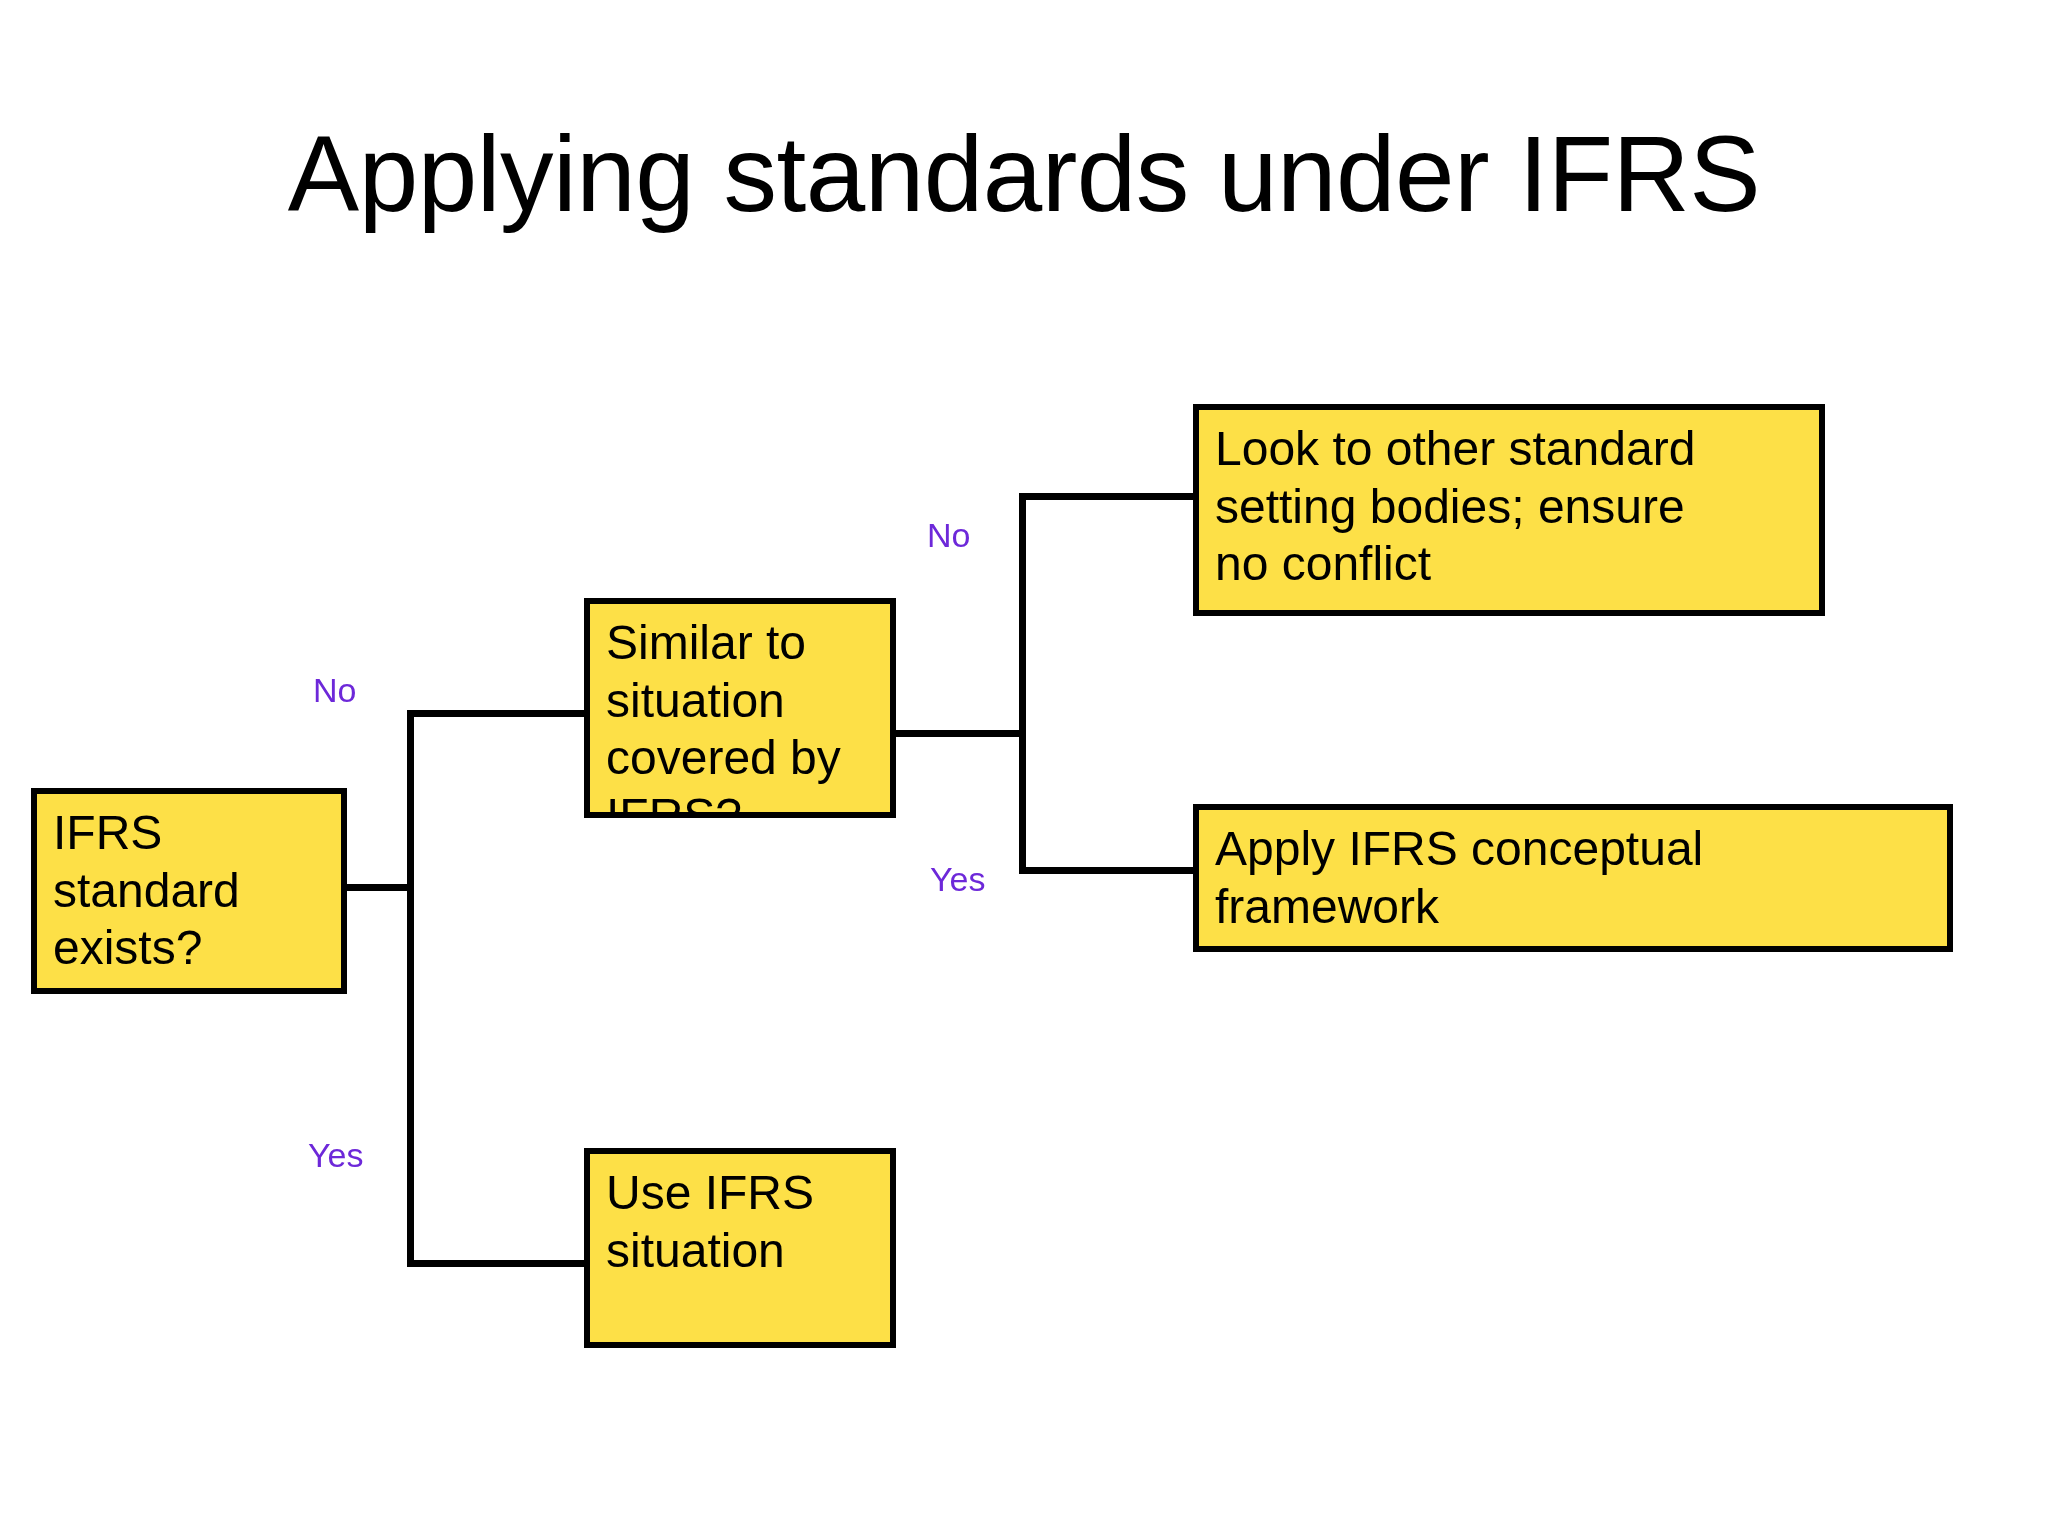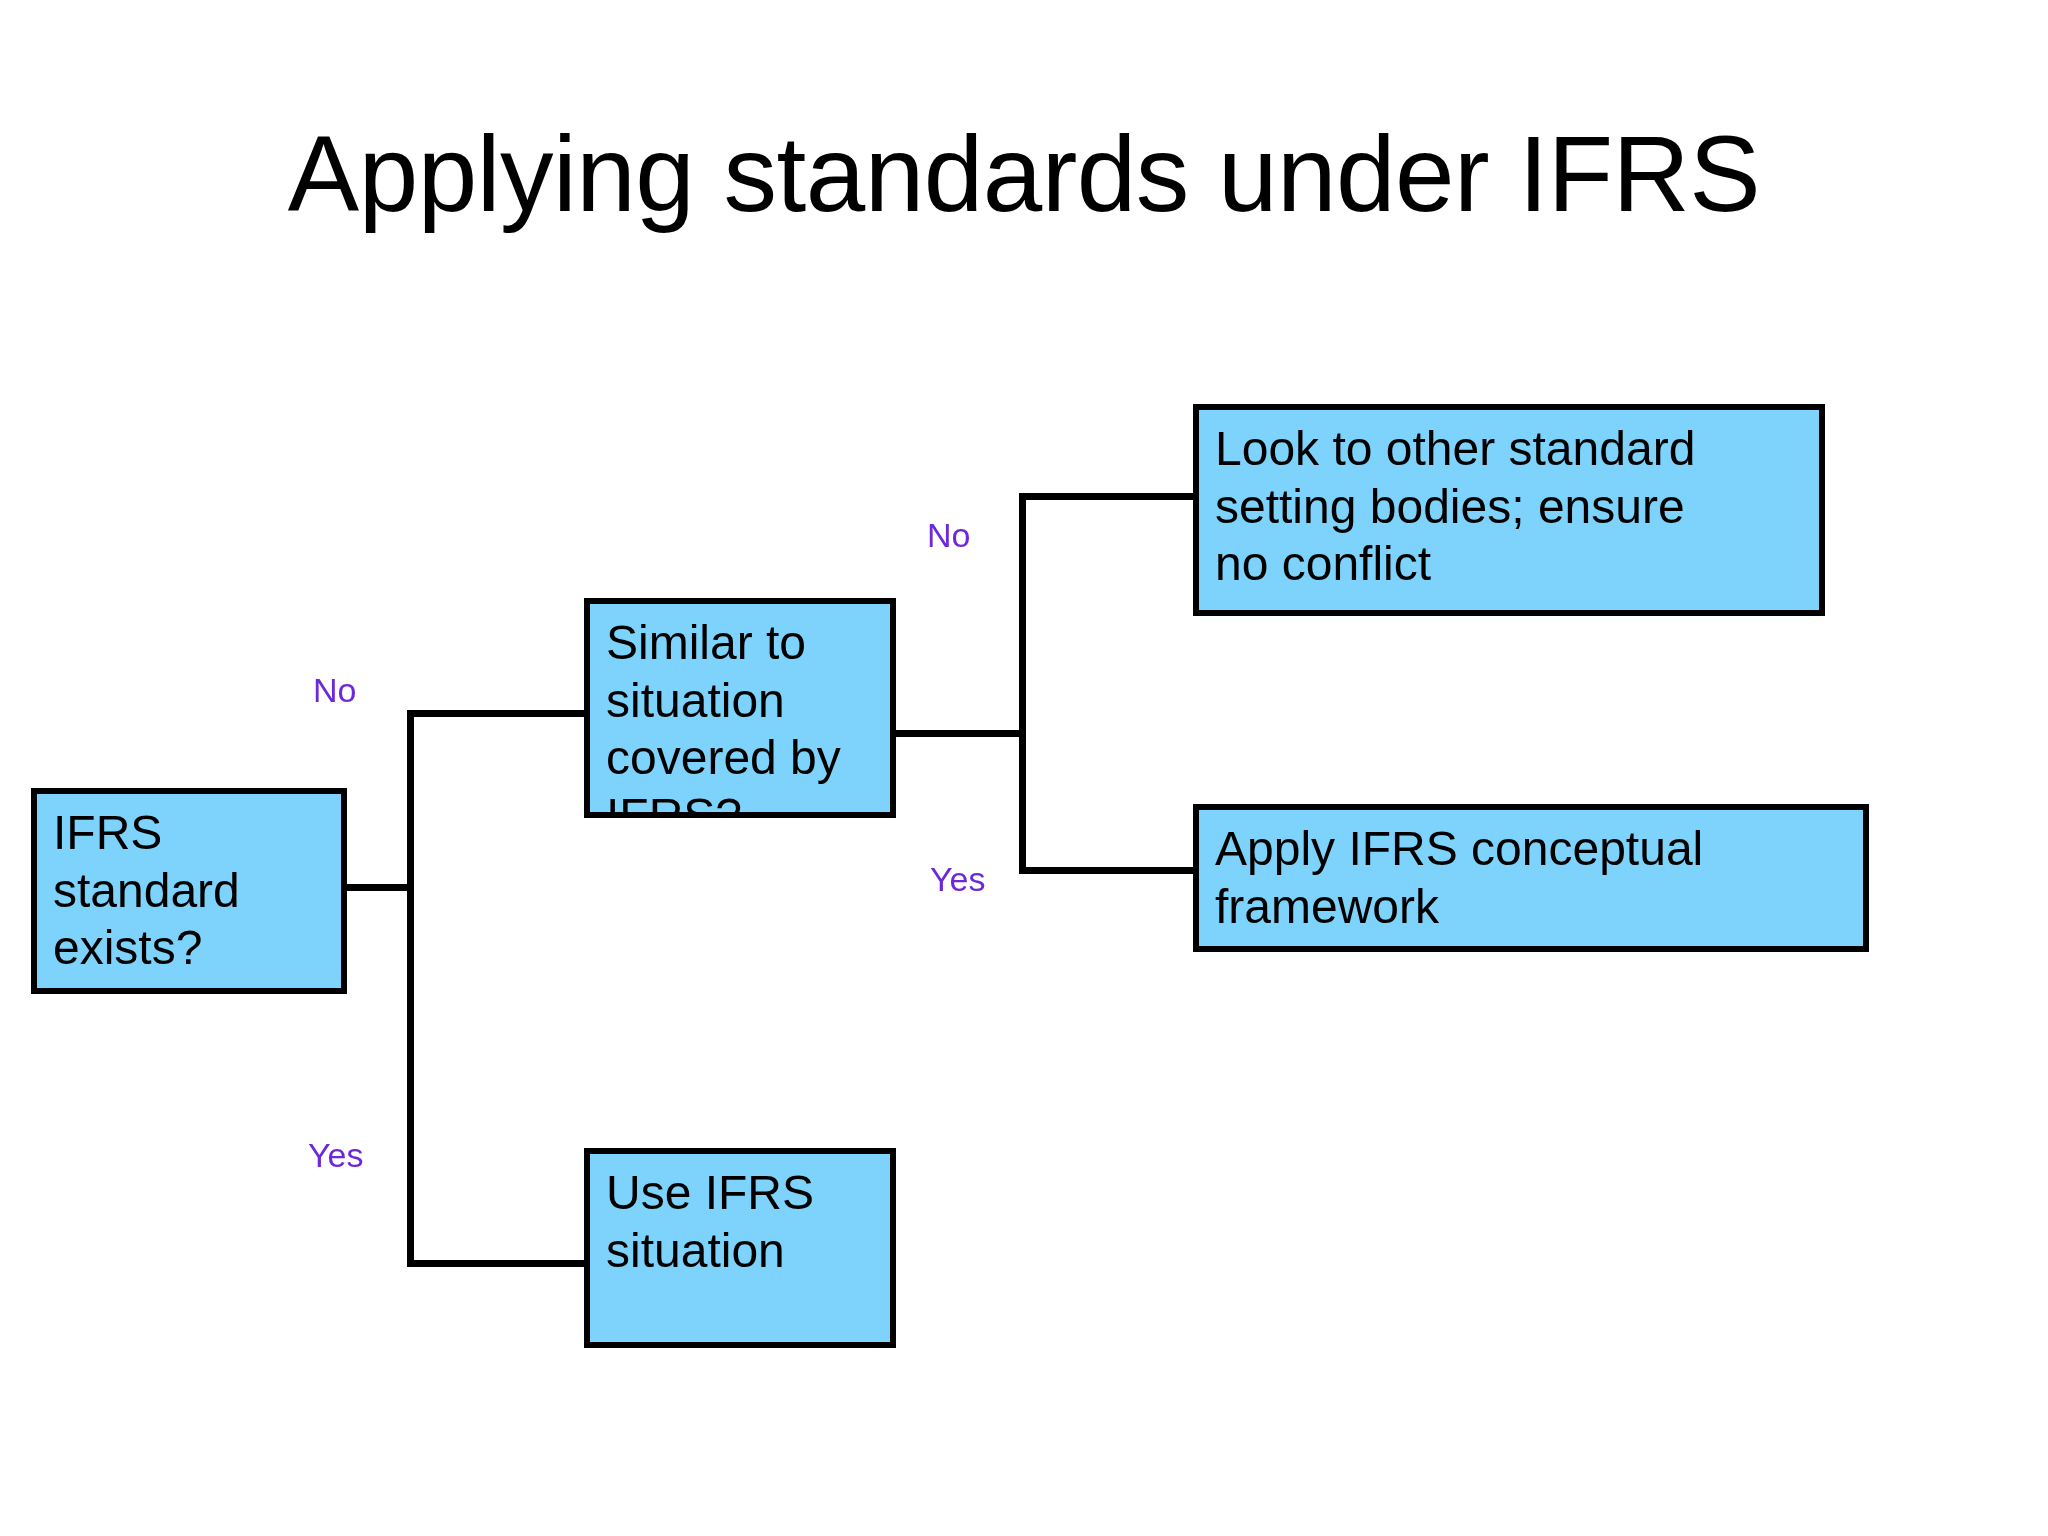--- a/index.html
+++ b/index.html
@@ -34,34 +34,34 @@
     font-weight: 400;
     letter-spacing: -0.5px;
     color: #000000;
     white-space: nowrap;
   }
 
   
   .node {
     position: absolute;
     box-sizing: border-box;
-    background: #7dd3fc;
+    background: #fde047;
     border: 6px solid #000000;
     font-size: 48px;
     line-height: 1.20;
     color: #000000;
     padding: 10px 0 0 16px;
     white-space: pre-line;
     overflow: hidden;
   }
 
   .node-decision-root { left: 31px;   top: 788px;  width: 316px; height: 206px; }
   .node-decision-sim  { left: 584px;  top: 598px;  width: 312px; height: 220px; }
   .node-other-bodies  { left: 1193px; top: 404px;  width: 632px; height: 212px; }
-  .node-framework     { left: 1193px; top: 804px;  width: 676px; height: 148px; }
+  .node-framework     { left: 1193px; top: 804px;  width: 760px; height: 148px; }
   .node-use-ifrs      { left: 584px;  top: 1148px; width: 312px; height: 200px; }
 
   
   .conn {
     position: absolute;
     background: #000000;
   }
   .conn-h { height: 7px; }
   .conn-v { width: 7px; }
 

